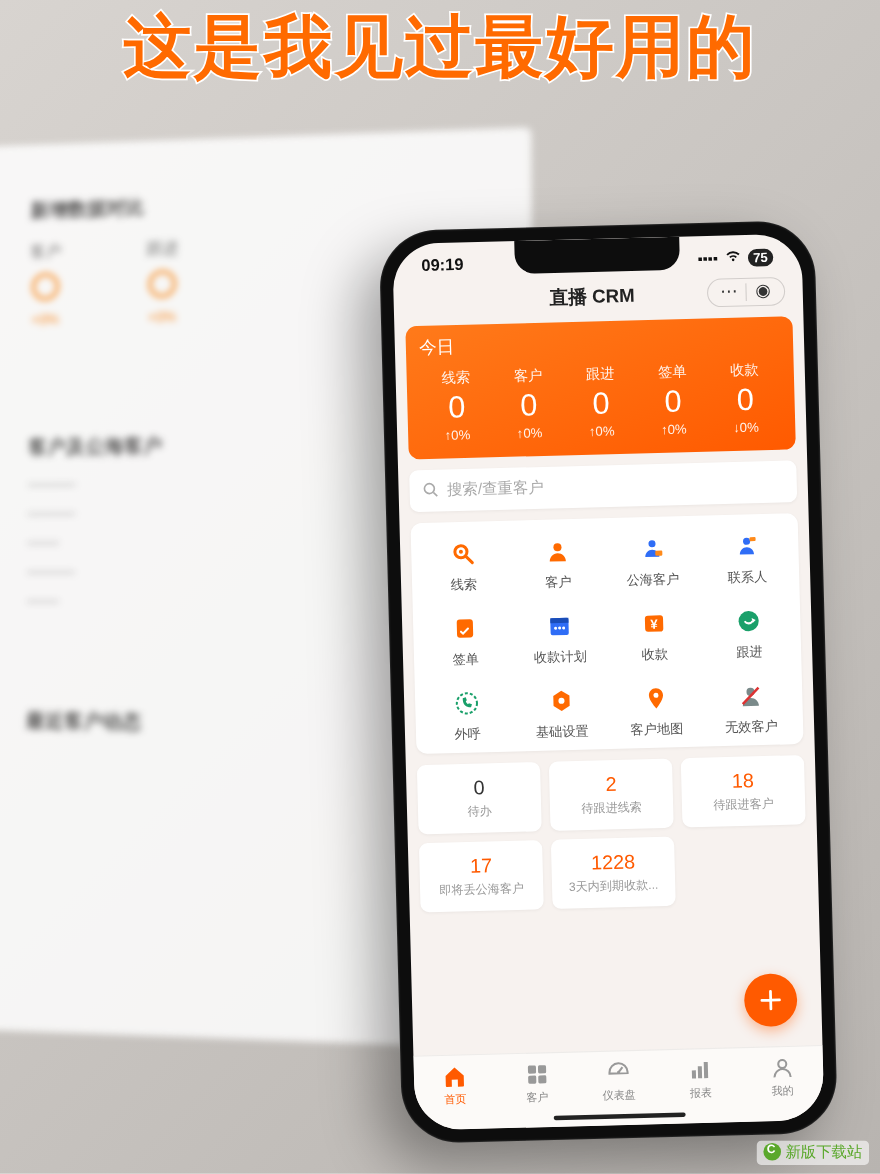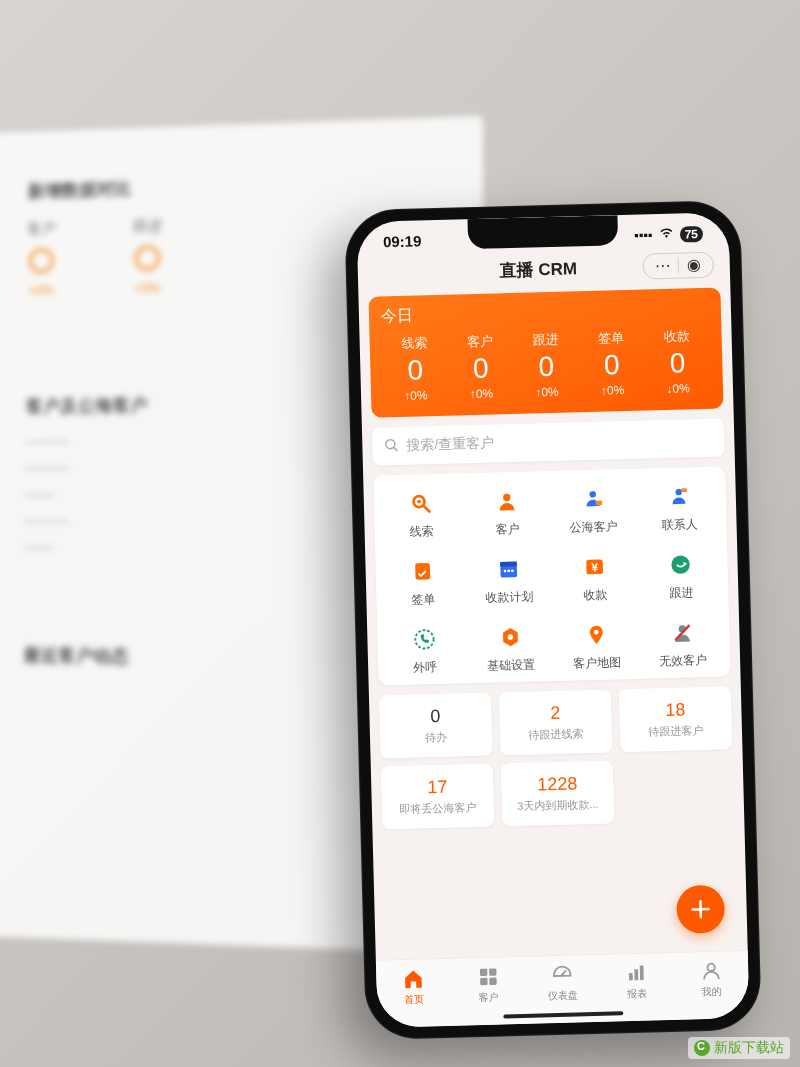--- a/index.html
+++ b/index.html
@@ -156,29 +156,30 @@
   .tab-active .tab-label { color:#ff5a00; }
 
   .home-indicator {
     position:absolute; bottom:6px; left:50%; transform:translateX(-50%);
     width:120px; height:4px; background:#222; border-radius:3px;
   }
 
   .watermark {
     position:absolute; right:10px; bottom:8px;
     font-size:14px; color:#5aa82b; background:rgba(255,255,255,0.6);
-    padding:2px 6px; border-radius:4px; display:flex; align-items:center; gap:4px;
+    padding:2px 6px; border-radius:4px; display:flex; align-items:flex-start; gap:4px;
   }
   .watermark-icon { width:16px; height:16px; background:#5aa82b; border-radius:50%; position:relative; }
   .watermark-icon::after { content:"C"; color:#fff; font-size:11px; font-weight:bold; position:absolute; left:3px; top:0; }
 </style>
 </head>
 <body>
 
 <div class="headline">
+  <div>这是我见过最好用的</div>
 </div>
 
 <div class="bg-panel">
   <div class="bg-section-title">新增数据对比</div>
   <div class="bg-row" id="bg-metrics">
       <div class="bg-cell">
         <div class="bg-cell-label">客户</div>
         <div class="bg-cell-icon"></div>
         <div class="bg-cell-rate">+0%</div>
       </div>

